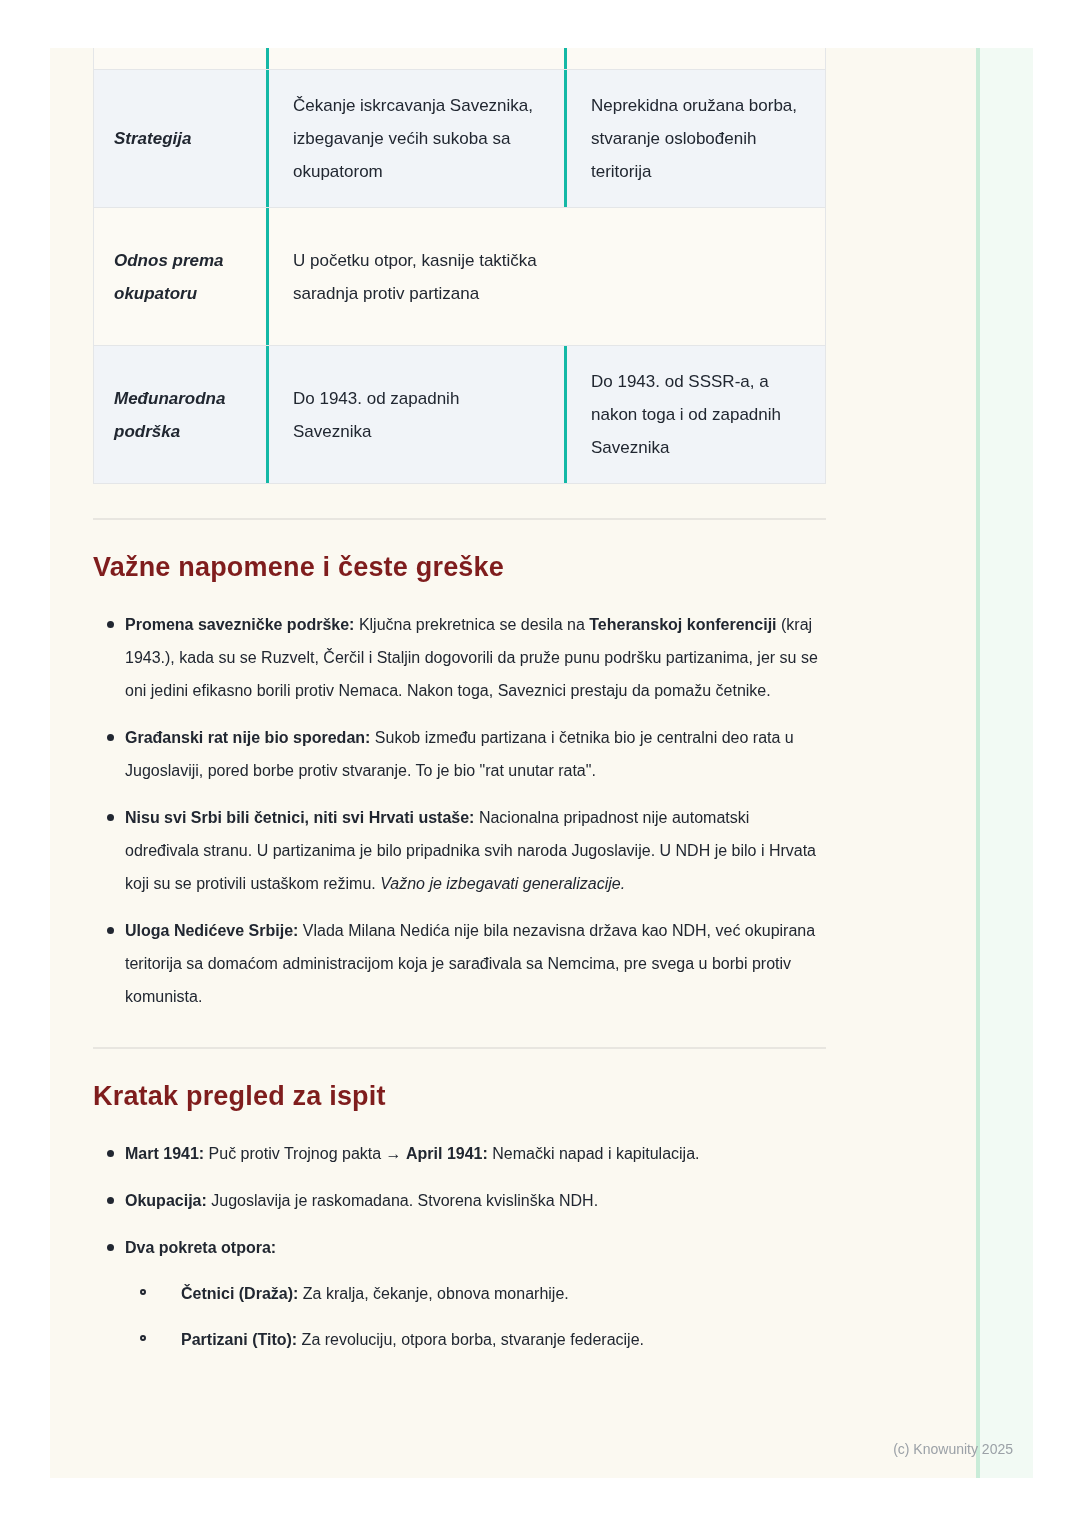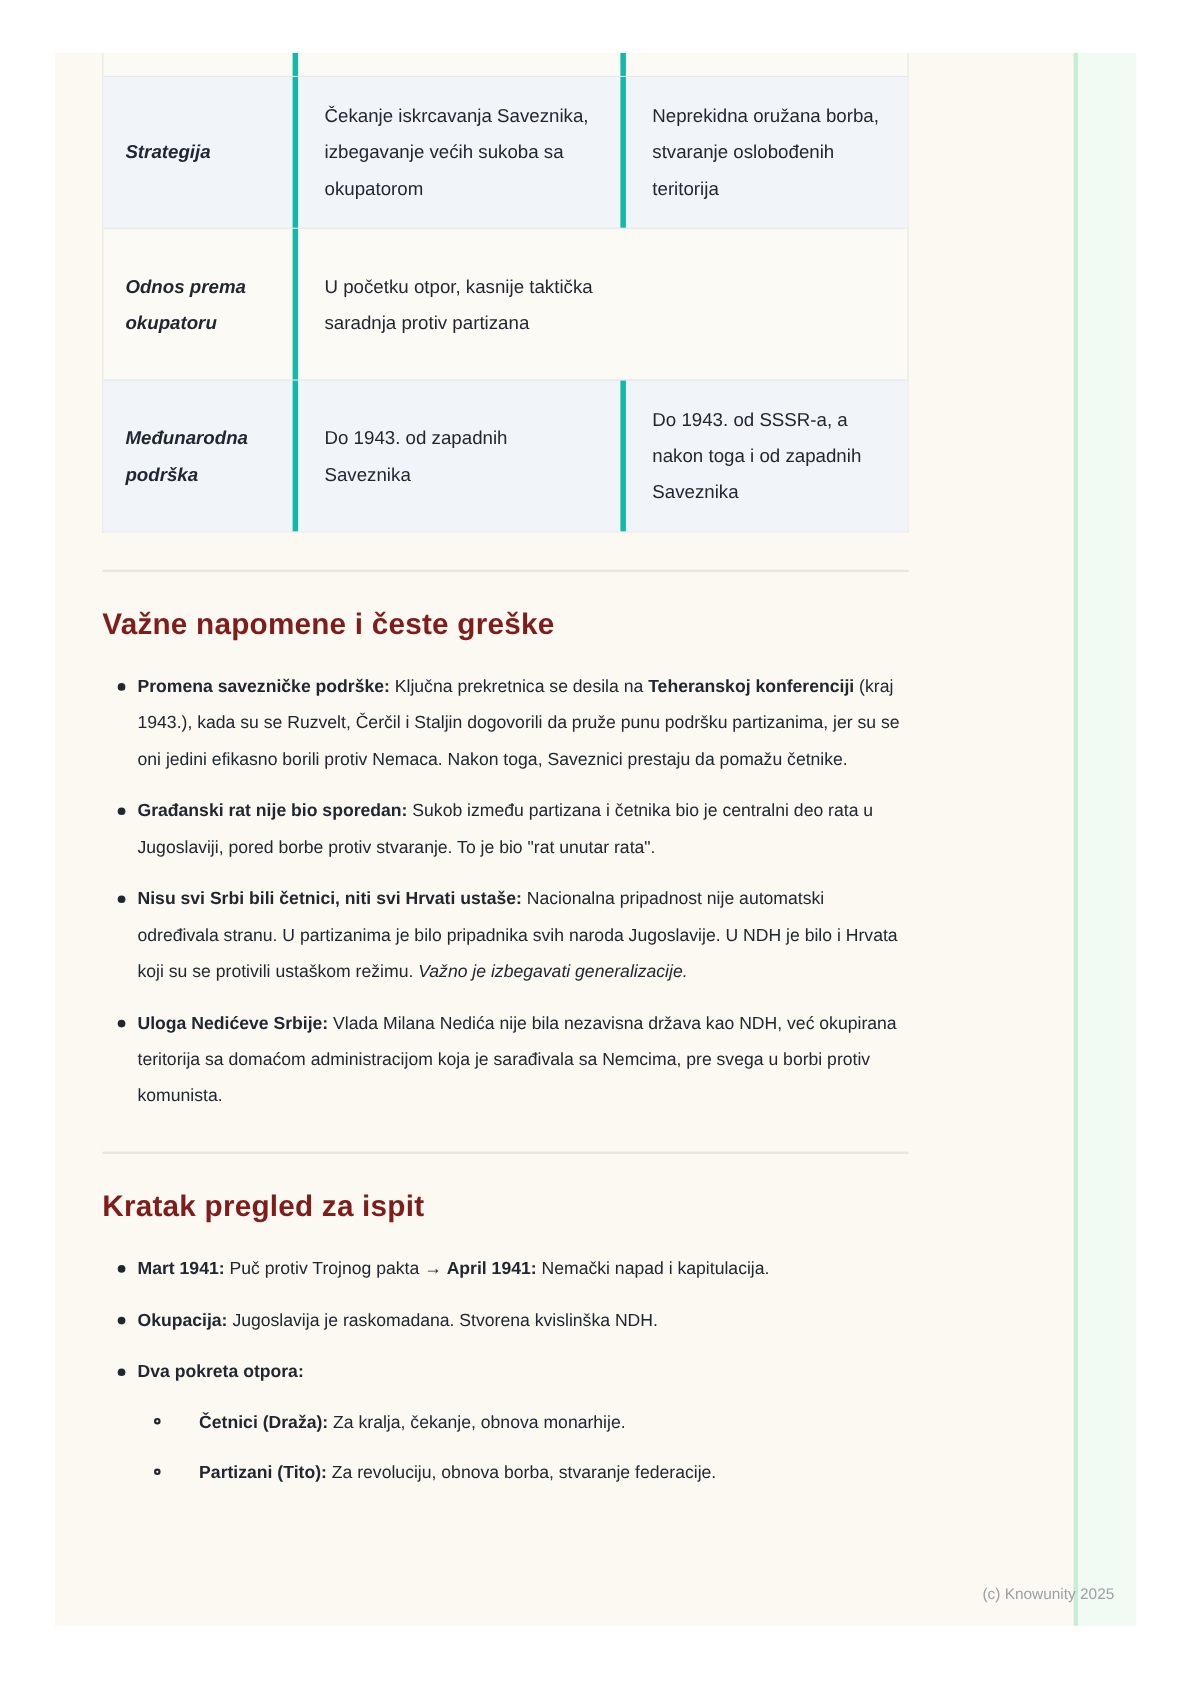--- a/index.html
+++ b/index.html
@@ -36,21 +36,21 @@
     border:1px solid #e4e6e8;
     border-top:none;
     background:#fcfaf4;
   }
   .t-row { display:grid; grid-template-columns:172px 298px 1fr; border-top:1px solid #e4e6e8; }
   .t-row.sliver { border-top:none; height:21px; }
   .t-row.shade { background:#f1f4f8; }
   .t-cell {
     padding:17px 24px;
     font-size:17px; line-height:33px;
-    border-left:5px solid #14b8a6;
+    border-left:3px solid #14b8a6;
     display:flex; flex-direction:column; justify-content:center;
     min-height:137px;
   }
   .t-row.sliver .t-cell { min-height:0; padding:0; }
   .t-cell:first-child { border-left:none; }
   .t-label { font-weight:700; padding:17px 20px;font-style:italic; }
 
   
   .divider { height:2px; background:#e8e6e0; margin-top:34px; }
   .heading {
@@ -167,21 +167,21 @@
                 <div class="sublist">
                   <div class="li l2">
                     <span class="ring"></span>
                     <div class="li-body">
                       <p class="li-text"><span class="b">Četnici (Draža):</span><span class="n"> Za kralja, čekanje, obnova monarhije.</span></p>
                     </div>
                   </div>
                   <div class="li l2">
                     <span class="ring"></span>
                     <div class="li-body">
-                      <p class="li-text"><span class="b">Partizani (Tito):</span><span class="n"> Za revoluciju, obnova borba, stvaranje federacije.</span></p>
+                      <p class="li-text"><span class="b">Partizani (Tito):</span><span class="n"> Za revoluciju, otpora borba, stvaranje federacije.</span></p>
                     </div>
                   </div>
                 </div>
               </div>
             </div>
           </div>
         </div>
     </div>
 
     <div class="footer">(c) Knowunity 2025</div>

